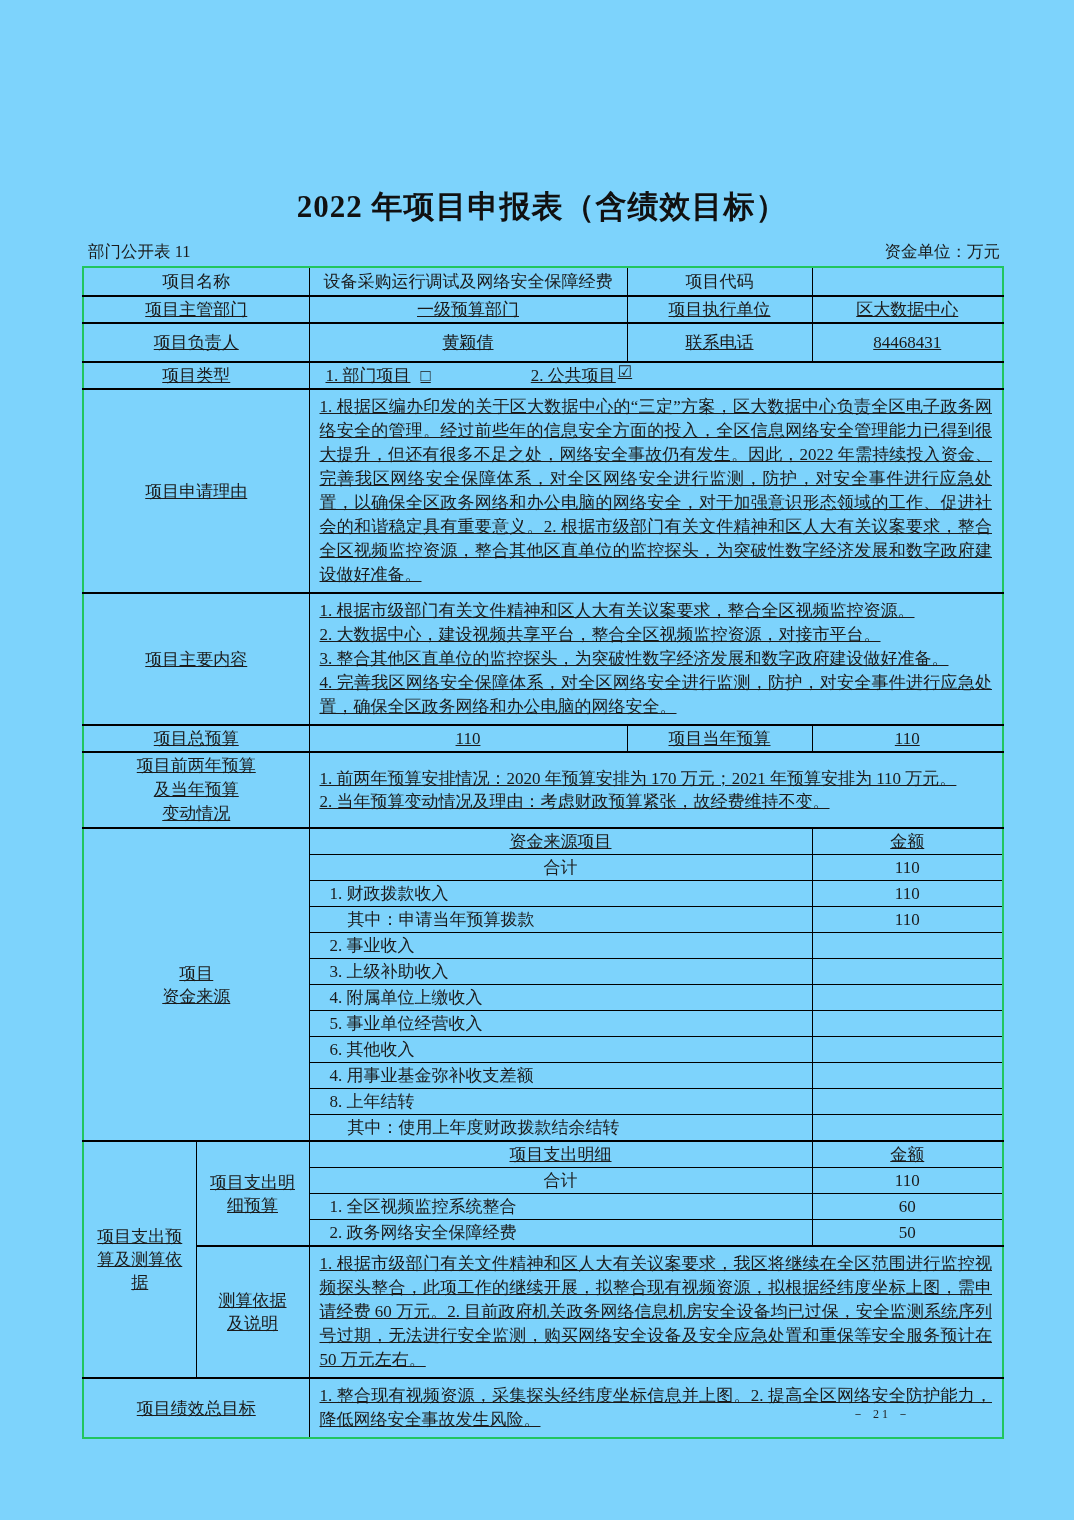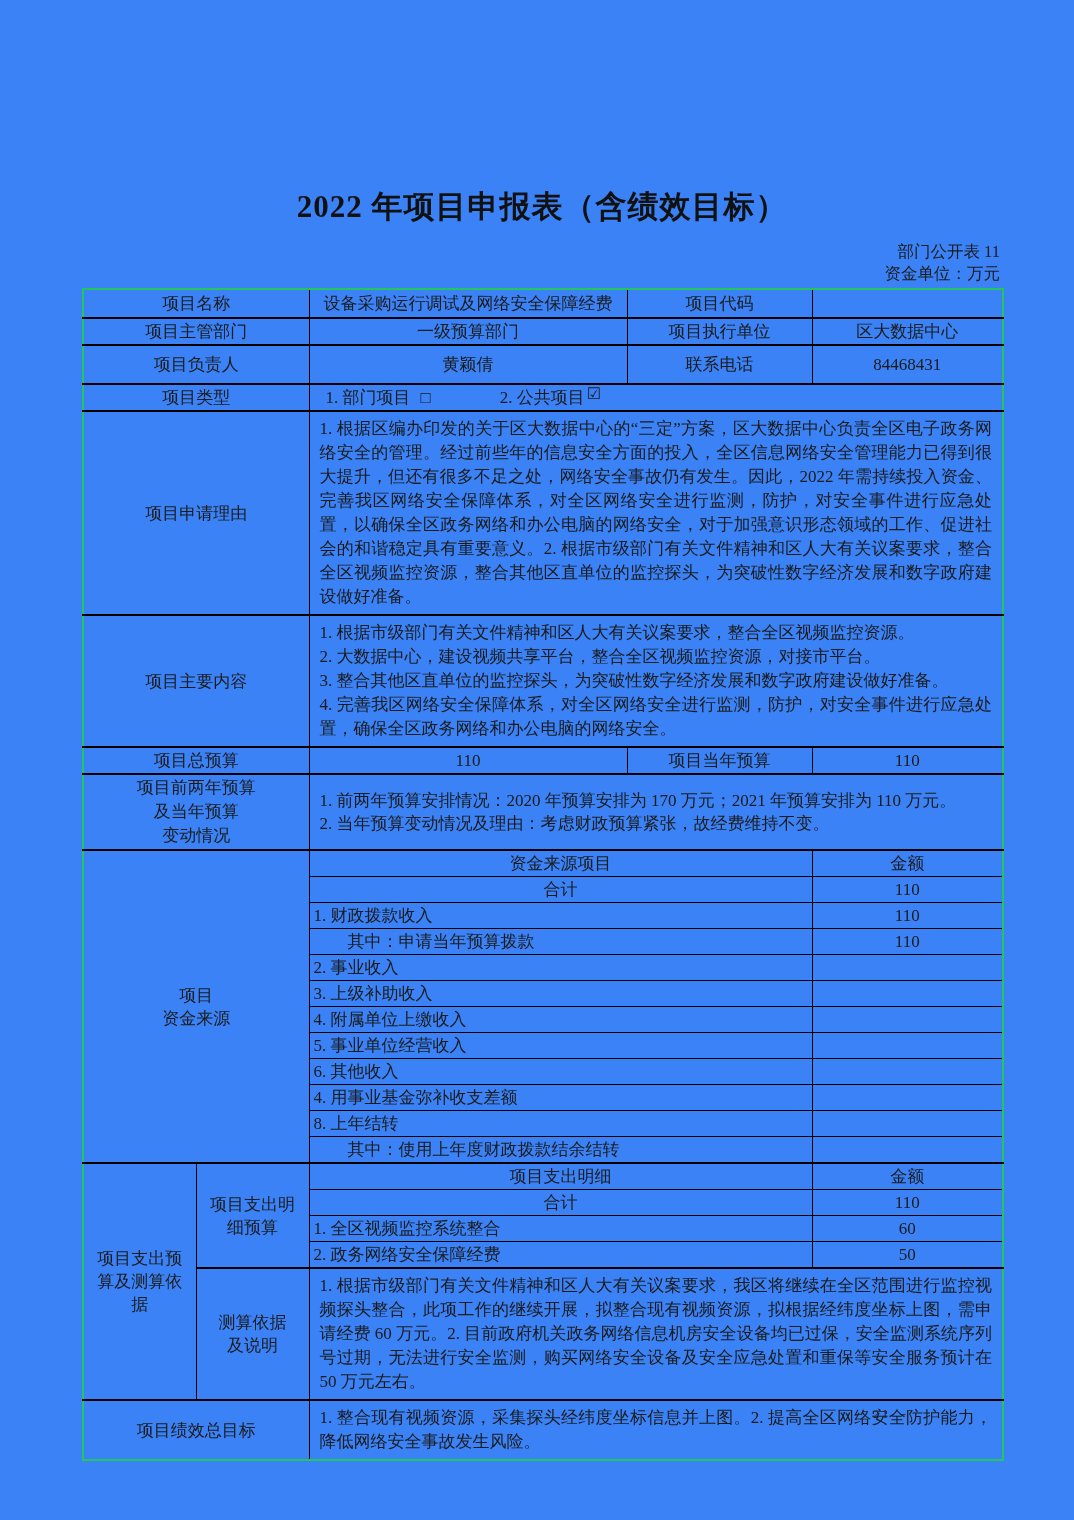--- a/index.html
+++ b/index.html
@@ -1,49 +1,49 @@
 <!DOCTYPE html>
 <html><head>
 <meta charset="utf-8">
 <style>
   html,body{margin:0;padding:0;background:#ffffff;}
   .page{
-    width:1074px;height:1520px;background:#3b82f6;position:relative;
+    width:1074px;height:1520px;background:#7dd3fc;position:relative;
     font-family:"Liberation Serif","DejaVu Serif",serif;color:#1b1b1b;
     overflow:hidden;
   }
   .doc{position:absolute;left:82px;top:186px;width:920px;}
   .title{
     font-size:31px;font-weight:bold;text-align:center;margin:0 0 13px 0;
     letter-spacing:1px;color:#111;
   }
   .meta{
     display:flex;justify-content:space-between;align-items:flex-end;
-    font-size:16.5px;padding:0 2px 3px 6px;flex-direction:column;
+    font-size:16.5px;padding:0 2px 3px 6px;
   }
   table.form{
     border-collapse:collapse;width:920px;table-layout:fixed;
     border:2px solid #22c55e;
   }
   td{
     border:1px solid #000;font-size:17px;padding:1px 6px;
     vertical-align:middle;overflow:hidden;word-break:break-all;
   }
-  td.bt{border-top-width:2px;}
+  td.bt{border-top-width:2px;text-decoration:underline;}
   .lbl{text-align:center;}
   .ctr{text-align:center;}
   .pre{white-space:pre-line;}
   .txt{
     text-align:justify;line-height:24px;padding:5px 10px;
     white-space:pre-line;
   }
-  .item{padding-left:4px;}
+  .item{padding-left:20px;}
   .ind{padding-left:38px;margin-top:13px;}
   .typerow{display:flex;align-items:center;padding-left:10px;}
-  .typerow .opt2{margin-left:69px;}
+  .typerow .opt2{margin-left:100px;}
   .cb{margin-left:10px;}
   .cb2{margin-left:2px;position:relative;top:-4px;font-size:16px;}
   .pagenum{
     position:absolute;left:852px;top:1406px;font-size:12px;
     letter-spacing:3px;color:#222;
   }
 </style>
 </head>
 <body>
 

